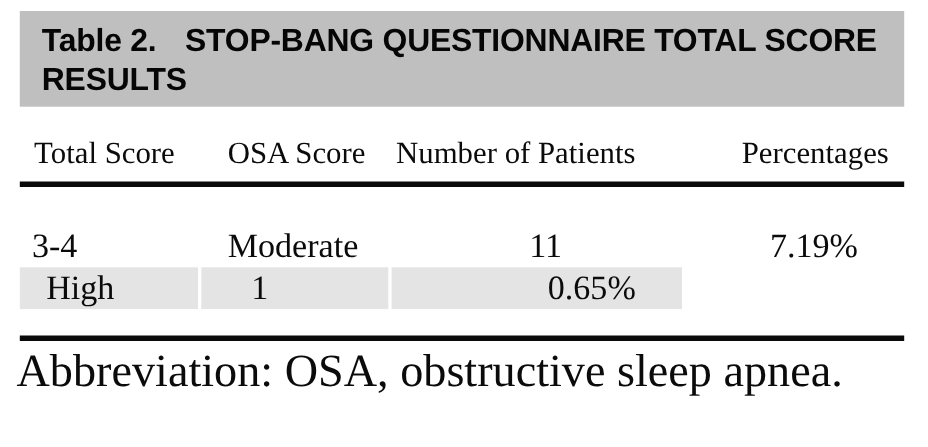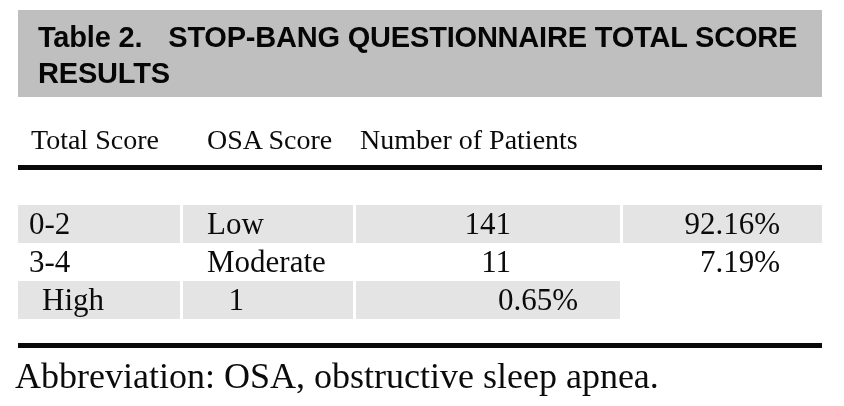--- a/index.html
+++ b/index.html
@@ -74,50 +74,45 @@
   }
   .trow.striped > div { background: var(--stripe-bg, #e4e4e4); }
   .trow .c1 { padding-left: 11px; }
   .trow .c2 { padding-left: 24px; }
   .trow .c3 { text-align: right; padding-right: 109px; }
   .trow .c4 { text-align: right; padding-right: 42px; }
 
   
   .footnote {
     margin: 8px 0 0 15px;
-    font-size: 36px;
+    font-size: 42px;
     line-height: 40px;
     font-family: Liberation Serif, serif;
   }
 </style>
 </head>
 <body>
 
 <div class="page">
 
   <div class="caption-band">
     <span class="caption-label">Table 2.</span><span>STOP-BANG QUESTIONNAIRE TOTAL SCORE</span><br>
     <span>RESULTS</span>
   </div>
 
   <div class="grid4 header-row">
     <div class="h1">Total Score</div>
     <div class="h2">OSA Score</div>
     <div class="h3">Number of Patients</div>
+    <div class="h4">Percentages</div>
   </div>
 
   <div class="rule rule-top"></div>
 
   <div class="tbody">
-    <div class="grid4 trow striped">
-      <div class="c1">0-2</div>
-      <div class="c2">Low</div>
-      <div class="c3">141</div>
-      <div class="c4">92.16%</div>
-    </div>
     <div class="grid4 trow">
       <div class="c1">3-4</div>
       <div class="c2">Moderate</div>
       <div class="c3">11</div>
       <div class="c4">7.19%</div>
     </div>
     <div class="grid4 trow striped">
       <div class="c2">High</div>
       <div class="c3">1</div>
       <div class="c4">0.65%</div>

